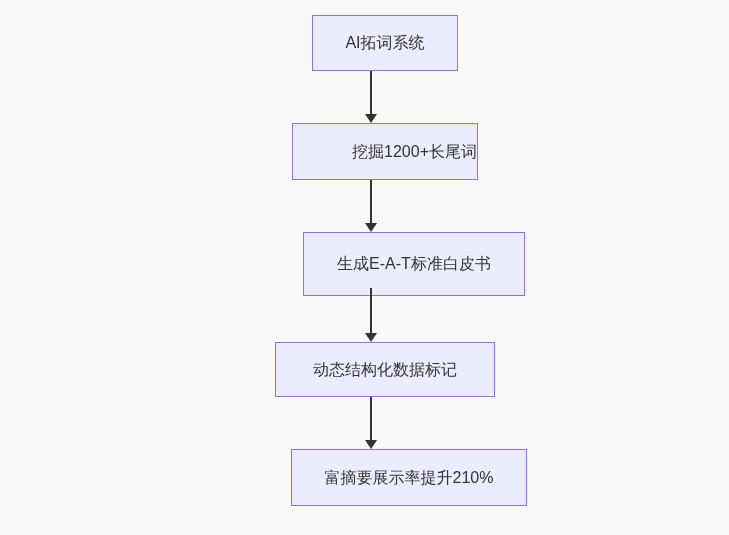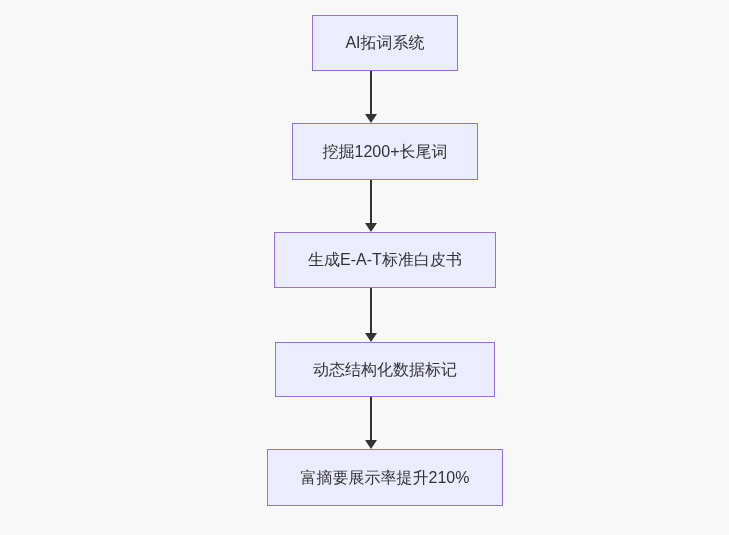--- a/index.html
+++ b/index.html
@@ -24,24 +24,24 @@
     border: 1.5px solid var(--node-border, #9370db);
     display: flex;
     align-items: center;
     justify-content: center;
     color: var(--text, #333333);
     font-size: 16px;
     line-height: 1;
     white-space: nowrap;
   }
   .node-1 { top: 15px;  width: 146px; height: 56px; }
-  .node-2 { top: 123px; width: 186px; height: 57px; }
-  .node-3 { top: 232px; width: 222px; height: 56px; }
+  .node-2 { top: 123px; width: 186px; height: 57px; justify-content: flex-end; }
+  .node-3 { top: 232px; width: 222px; height: 64px; margin-left: 29px; }
   .node-4 { top: 342px; width: 220px; height: 55px; }
-  .node-5 { top: 449px; width: 236px; height: 57px; }
+  .node-5 { top: 449px; width: 236px; height: 57px; margin-left: 24px; }
 
   .edge-line {
     position: absolute;
     left: 370px;
     width: 2px;
     background: var(--arrow, #333333);
   }
   .edge-line-1 { top: 71px;  height: 43px; }
   .edge-line-2 { top: 180px; height: 43px; }
   .edge-line-3 { top: 288px; height: 45px; }

